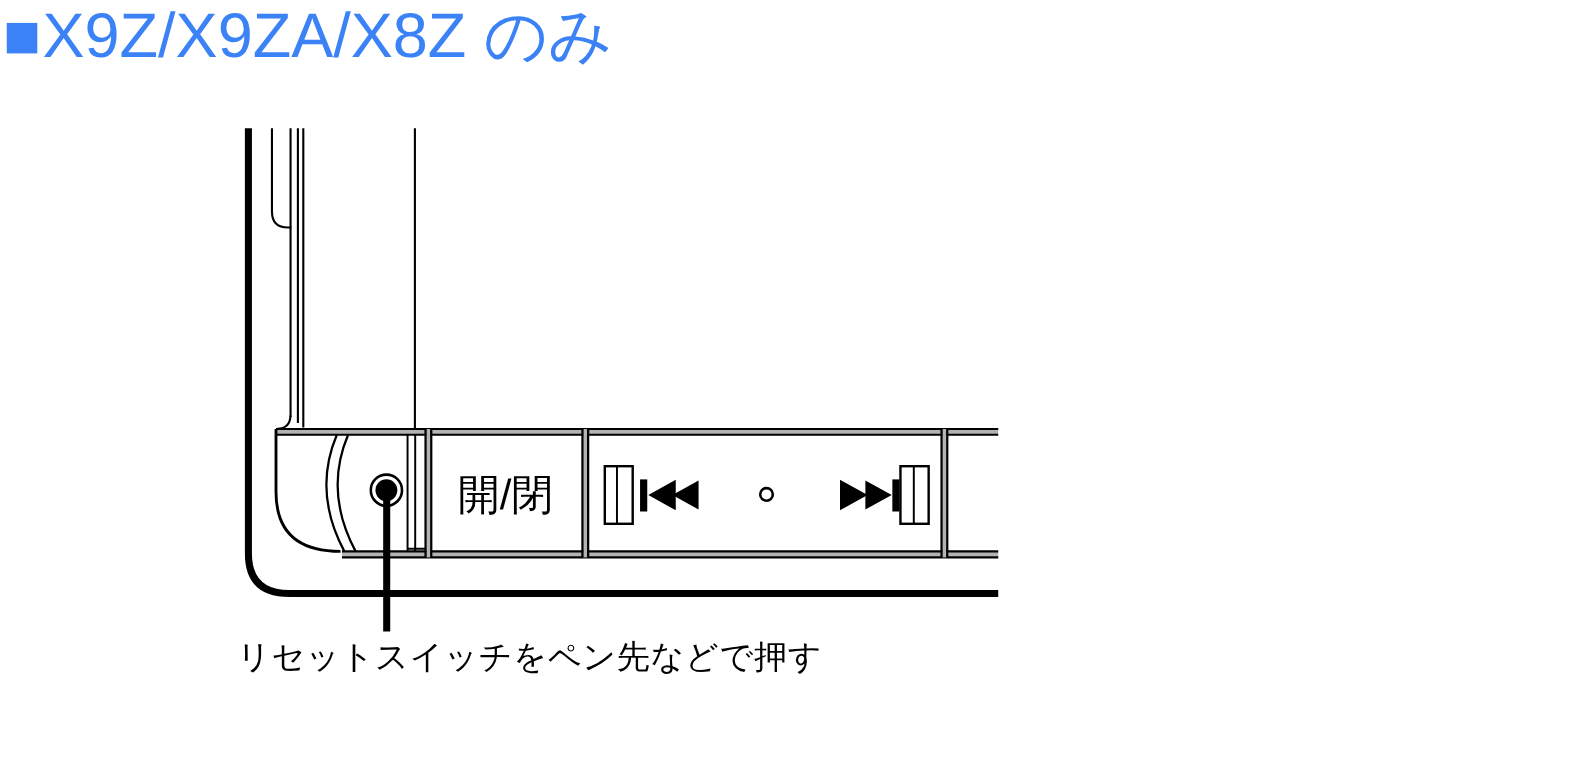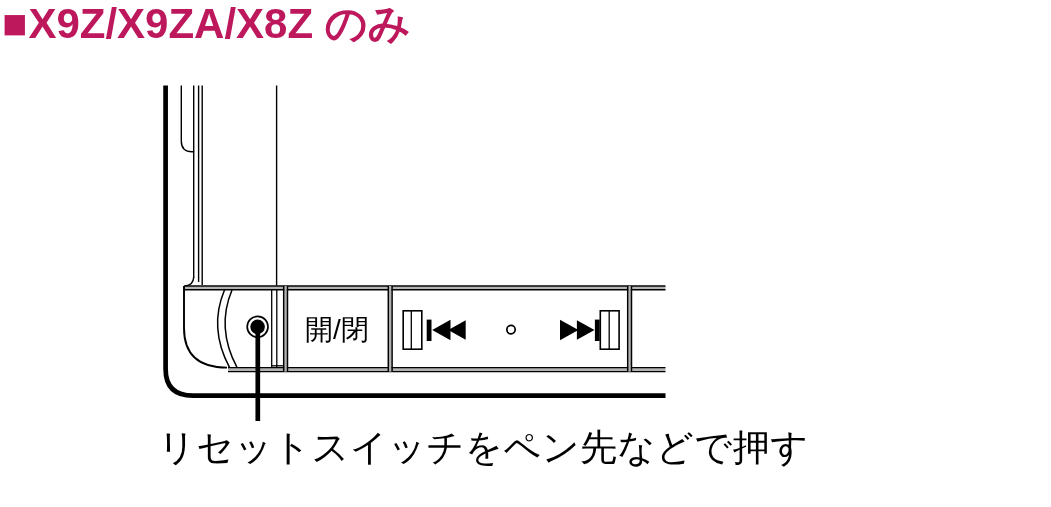--- a/index.html
+++ b/index.html
@@ -15,41 +15,41 @@
     overflow: hidden;
     font-family: "Liberation Sans", "DejaVu Sans", sans-serif;
     color: #000000;
   }
   .section-title {
     position: absolute;
     left: 2px;
     top: 0px;
     margin: 0;
     font-size: 42px;
-    font-weight: 700;
+    font-weight: 400;
     line-height: 1.15;
     letter-spacing: 0px;
     white-space: nowrap;
-    color: #be185d;
+    color: #3b82f6;
   }
   .section-title .marker {
     margin-right: 1px;
   }
   .diagram-svg {
     position: absolute;
     left: 0;
     top: 0;
     width: 1051px;
     height: 507px;
   }
   .caption {
     position: absolute;
     left: 158px;
     top: 423px;
-    font-size: 37px;
+    font-size: 22px;
     font-weight: 400;
     letter-spacing: 0.5px;
     white-space: nowrap;
     color: #000000;
   }
   .eject-label {
     font-family: "Liberation Sans", "DejaVu Sans", sans-serif;
     font-size: 28px;
     fill: #000000;
   }

